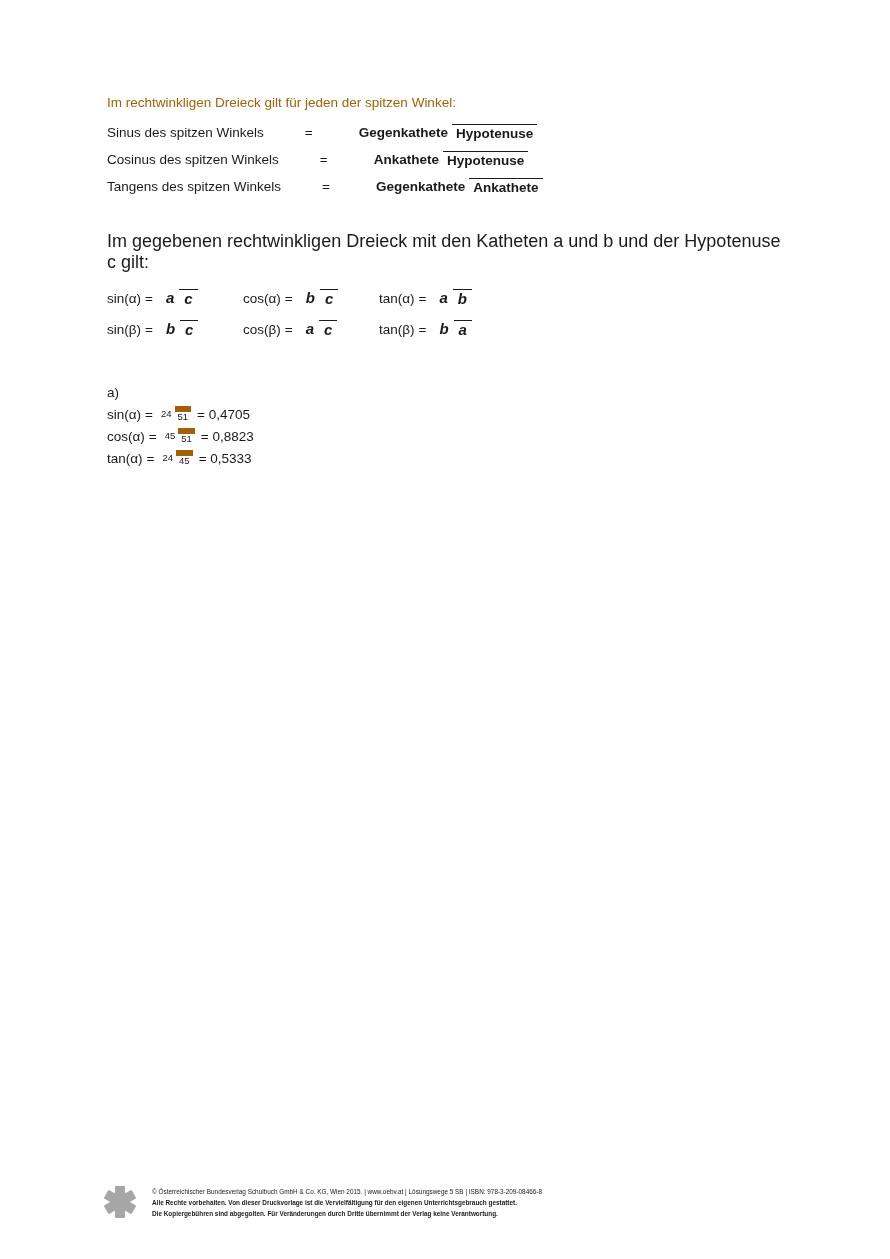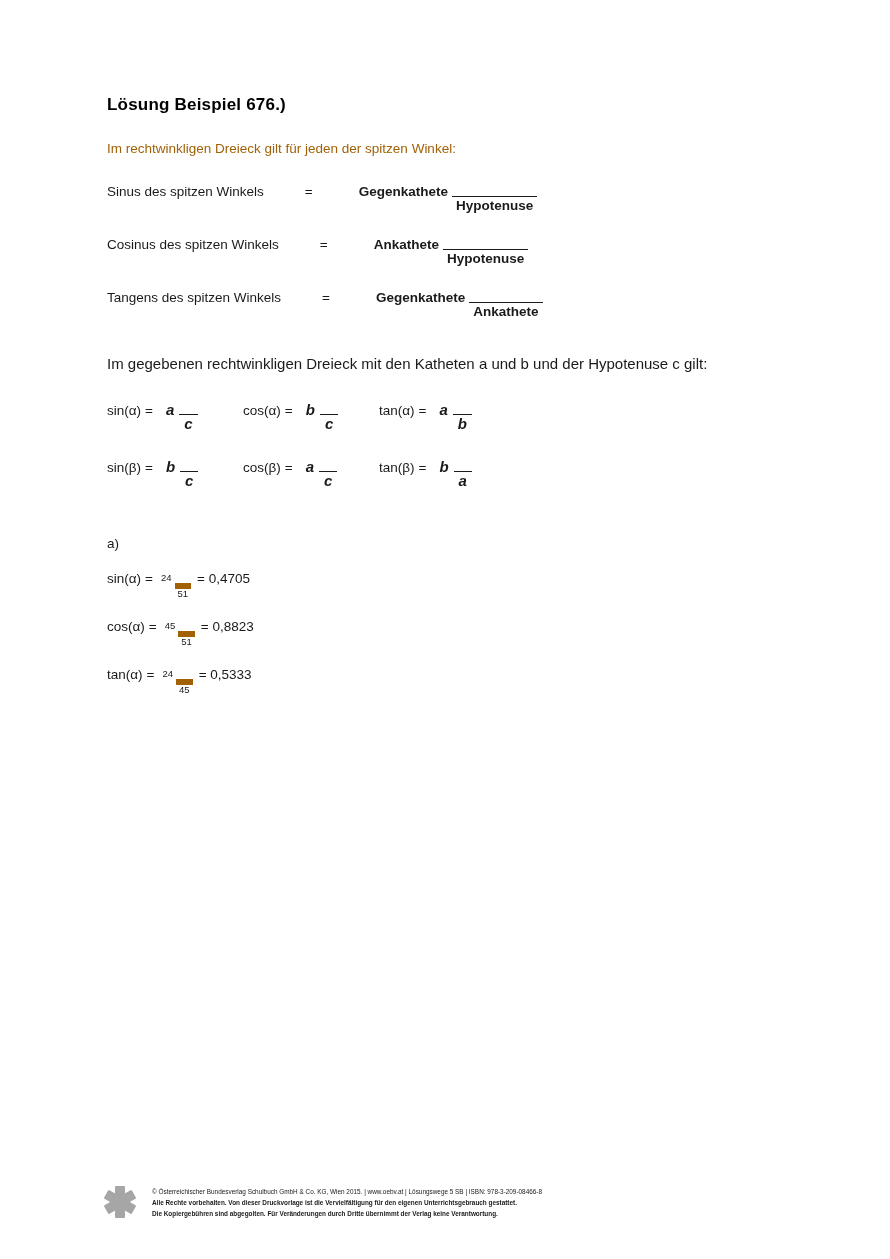--- a/index.html
+++ b/index.html
@@ -67,30 +67,29 @@
     align-items: center;
     vertical-align: middle;
     line-height: 1.12;
   }
   .frac .num {
     padding: 0 4px 1px 4px;
   }
   .frac .den {
     border-top: 1.3px solid #1a1a1a;
     padding: 1px 4px 0 4px;
-    margin-top: 26px;
   }
   .frac.word {
     font-size: 13.5px;
     font-weight: 600;
   }
 
   
   .intro2 {
-    font-size: 15px;
+    font-size: 18px;
     margin: 36px 0 16px 0;
   }
 
   
   .ratio-grid {
     display: grid;
     grid-template-columns: 136px 136px 136px;
     row-gap: 12px;
     font-size: 13.5px;
   }
@@ -180,21 +179,20 @@
     background: #a6a6a6; border-radius: 2px; transform: none;
   }
 </style>
 </head>
 <body>
 
 <div class="page">
 
   <div class="content">
 
-    <h1 class="doc-title">Lösung Beispiel 676.)</h1>
 
     <p class="intro-line">Im rechtwinkligen Dreieck gilt für jeden der spitzen Winkel:</p>
 
     <div class="def-block">
 
       <div class="def-row">
         <span class="def-label">Sinus des spitzen Winkels</span>
         <span class="def-eq">=</span>
         <span class="frac word">
           <span class="num">Gegenkathete</span>

